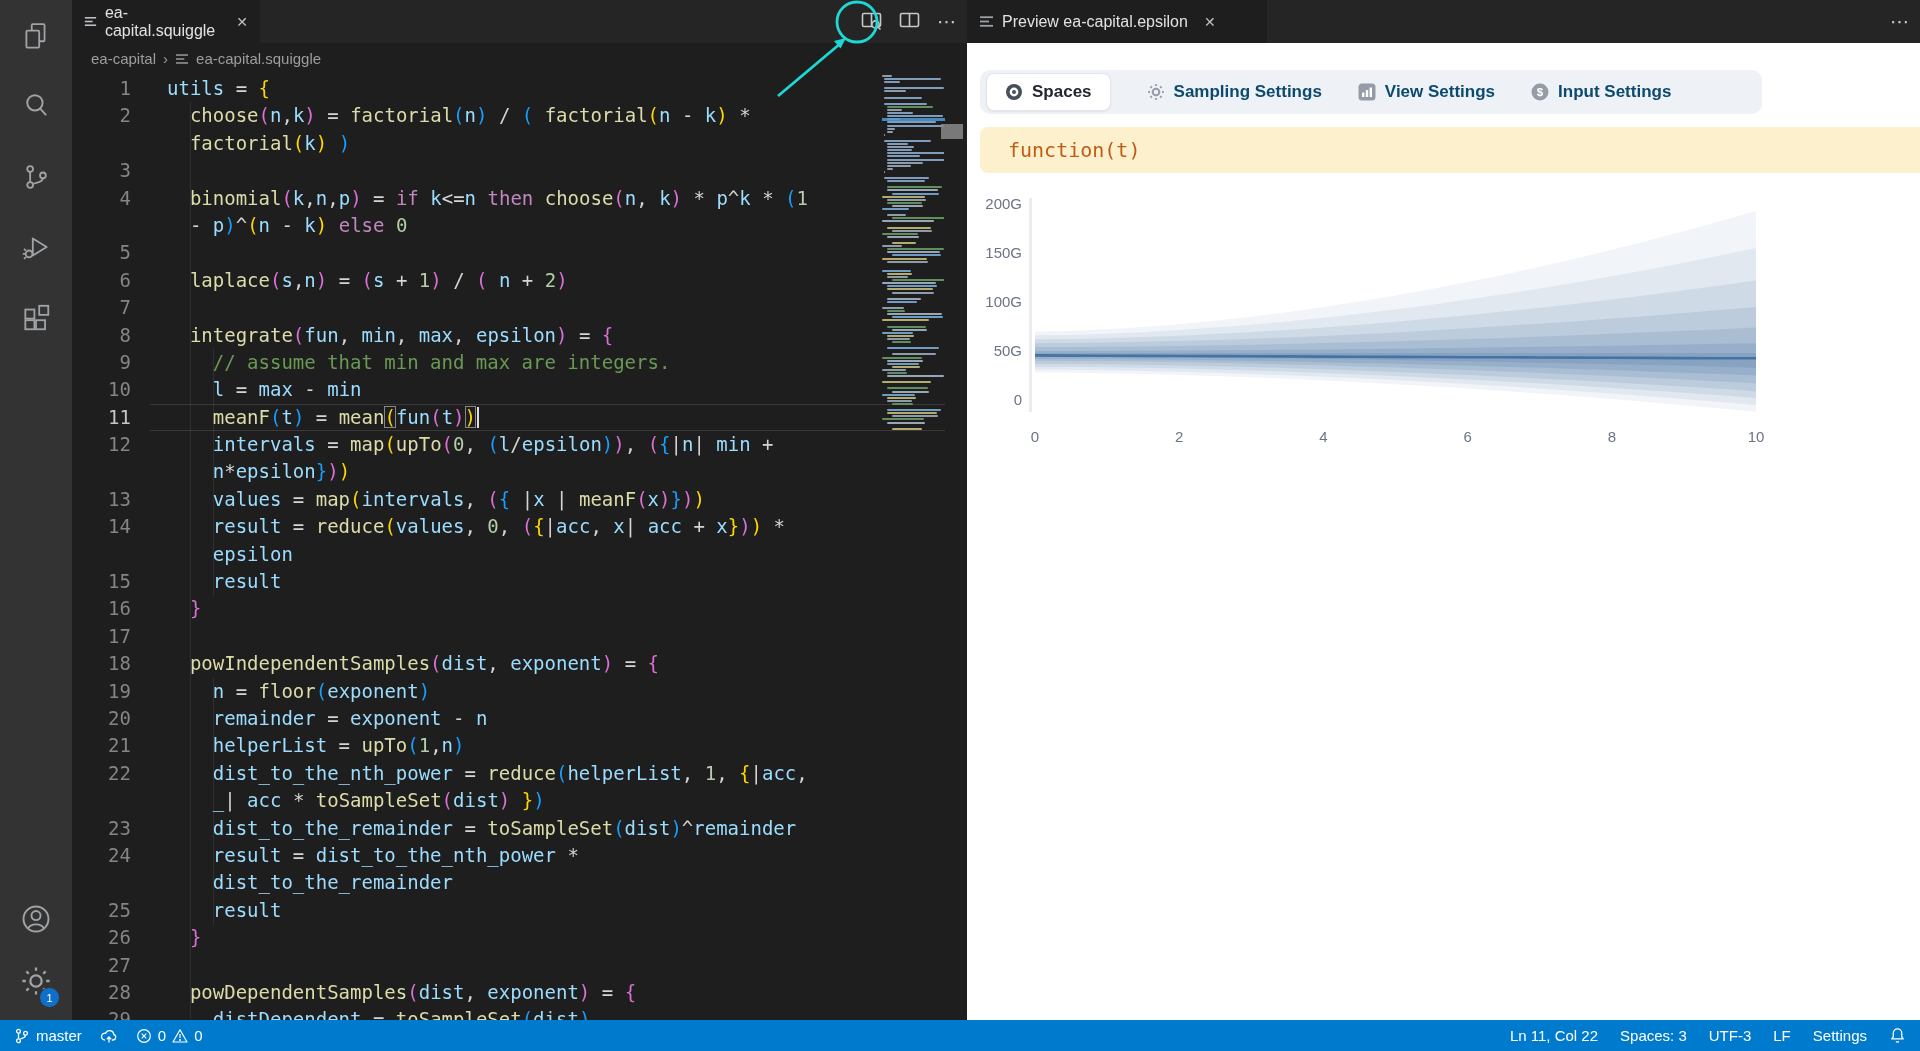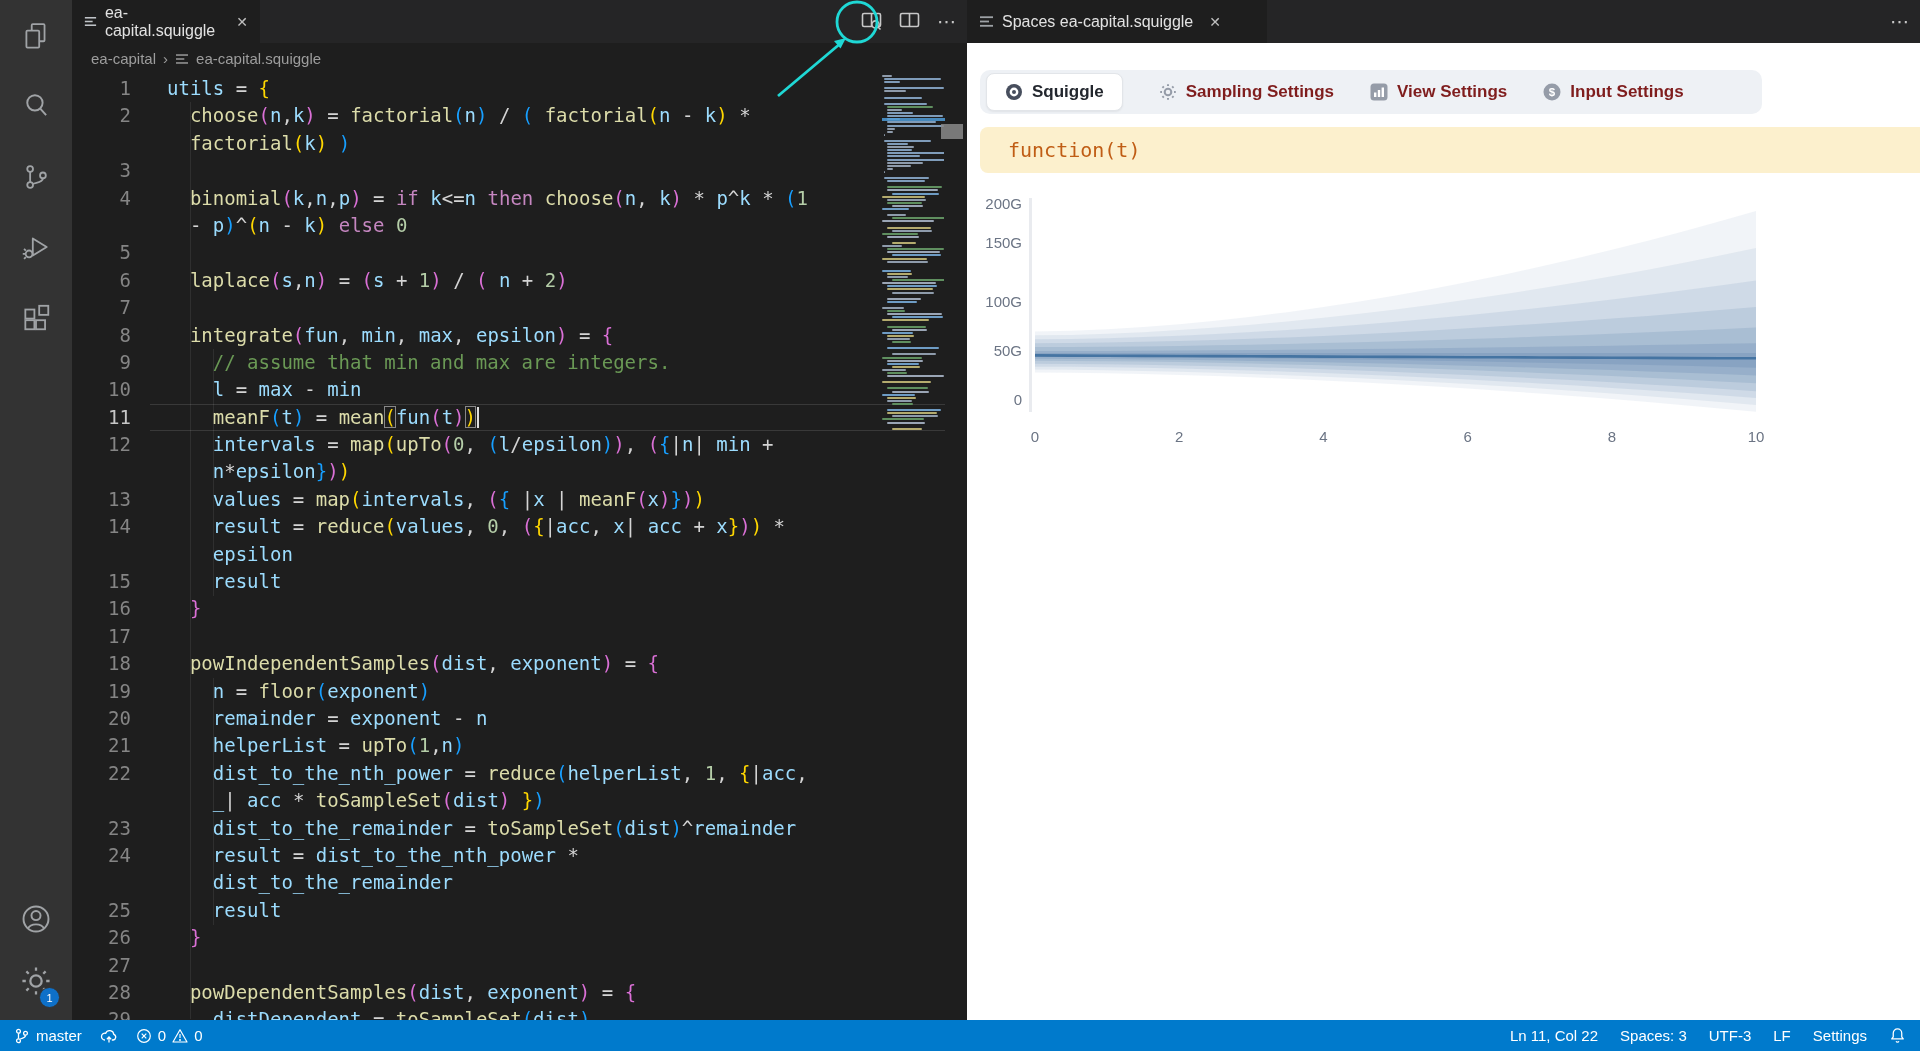--- a/index.html
+++ b/index.html
@@ -38,21 +38,21 @@
   .iguide{position:absolute;width:1px;background:rgba(255,255,255,.08);}
   
   .minimap{position:absolute;left:882px;top:75px;width:62px;height:430px;overflow:hidden;}
   .mm-line{height:2px;margin-bottom:1.1px;border-radius:1px;}
   .mm-cur{position:absolute;left:882px;top:118px;width:63px;height:3px;background:#4f9cd8;opacity:.85;}
   .scroll-handle{position:absolute;left:941px;top:124px;width:22px;height:15px;background:#8a8a8a;opacity:.85;}
   
   .webview{position:absolute;left:967px;top:43px;width:953px;height:977px;background:#ffffff;}
   .tabstrip{position:absolute;left:13px;top:27px;width:782px;height:44px;background:#eef1f5;border-radius:10px;
             display:flex;align-items:center;padding-left:6px;gap:36px;box-sizing:border-box;}
-  .ptab{display:flex;align-items:center;gap:9px;font-size:17px;font-weight:600;color:#7f1d1d;}
+  .ptab{display:flex;align-items:center;gap:9px;font-size:17px;font-weight:600;color:#0c4a6e;}
   .ptab-active{background:#ffffff;border:1px solid #e2e5e9;border-radius:8px;height:36px;padding:0 18px;
                box-shadow:0 1px 2px rgba(0,0,0,.06);color:#23272e;}
   .banner{position:absolute;left:13px;top:84px;width:988px;height:46px;background:#fcf0cd;border-radius:8px;
           display:flex;align-items:center;padding-left:28px;box-sizing:border-box;}
   .banner span{font-family:"DejaVu Sans Mono",monospace;font-size:20px;color:#c05d15;}
   .y-tick{position:absolute;left:5px;width:50px;text-align:right;font-size:15px;color:#6b7484;}
   .x-tick{position:absolute;width:40px;text-align:center;font-size:15px;color:#6b7484;}
   .y-axis-band{position:absolute;left:62px;top:155px;width:3px;height:214px;background:#e9ebef;}
   .fan{position:absolute;left:68px;top:153px;}
   
@@ -287,37 +287,37 @@
 <div class="mm-cur"></div>
 <div class="scroll-handle"></div>
 
 <div class="tabbar" style="left:967px;width:953px;">
   <div class="tab" style="width:300px;">
     <svg width="15" height="13" viewBox="0 0 15 13" stroke="#9da1a5" stroke-width="1.8">
       <line x1="1" y1="2.2" x2="14" y2="2.2"></line>
         <line x1="1" y1="6.5" x2="10" y2="6.5"></line>
         <line x1="1" y1="10.8" x2="14" y2="10.8"></line>
     </svg>
-    <span>Spaces ea-capital.squiggle</span>
+    <span>Preview ea-capital.epsilon</span>
     <span class="close">✕</span>
   </div>
   <div class="tab-actions">
     <span class="more">⋯</span>
   </div>
 </div>
 
 <div class="webview">
   <div class="tabstrip">
     <div class="ptab ptab-active">
       <svg width="18" height="18" viewBox="0 0 18 18">
         <circle cx="9" cy="9" r="8" fill="#474e5d"></circle>
           <circle cx="9" cy="9" r="4.4" fill="#ffffff"></circle>
           <circle cx="9" cy="9" r="2" fill="#474e5d"></circle>
       </svg>
-      <span>Squiggle</span>
+      <span>Spaces</span>
     </div>
     <div class="ptab">
       <svg width="18" height="18" viewBox="0 0 30 30" fill="none" stroke="#959ca8" stroke-width="3.4">
         <circle cx="15" cy="15" r="5.5"></circle>
         <path d="M15 5 V2 M15 28 V25 M25 15 H28 M2 15 H5 M22 8 l2.2-2.2 M5.8 24.2 L8 22 M22 22 l2.2 2.2 M5.8 5.8 L8 8"></path>
       </svg>
       <span>Sampling Settings</span>
     </div>
     <div class="ptab">
       <svg width="18" height="18" viewBox="0 0 18 18">
@@ -338,21 +338,21 @@
   </div>
 
   <div class="banner">
     <span>function(t)</span>
   </div>
 
   <div>
     <div class="y-axis-band"></div>
     <div>
         <div class="y-tick" style="top: 152px;">200G</div>
-        <div class="y-tick" style="top: 191px;">150G</div>
+        <div class="y-tick" style="top: 201px;">150G</div>
         <div class="y-tick" style="top: 250px;">100G</div>
         <div class="y-tick" style="top: 299px;">50G</div>
         <div class="y-tick" style="top: 348px;">0</div>
       </div>
     <div>
         <div class="x-tick" style="left: 48px; top: 385px;">0</div>
         <div class="x-tick" style="left: 192.2px; top: 385px;">2</div>
         <div class="x-tick" style="left: 336.4px; top: 385px;">4</div>
         <div class="x-tick" style="left: 480.6px; top: 385px;">6</div>
         <div class="x-tick" style="left: 624.8px; top: 385px;">8</div>

